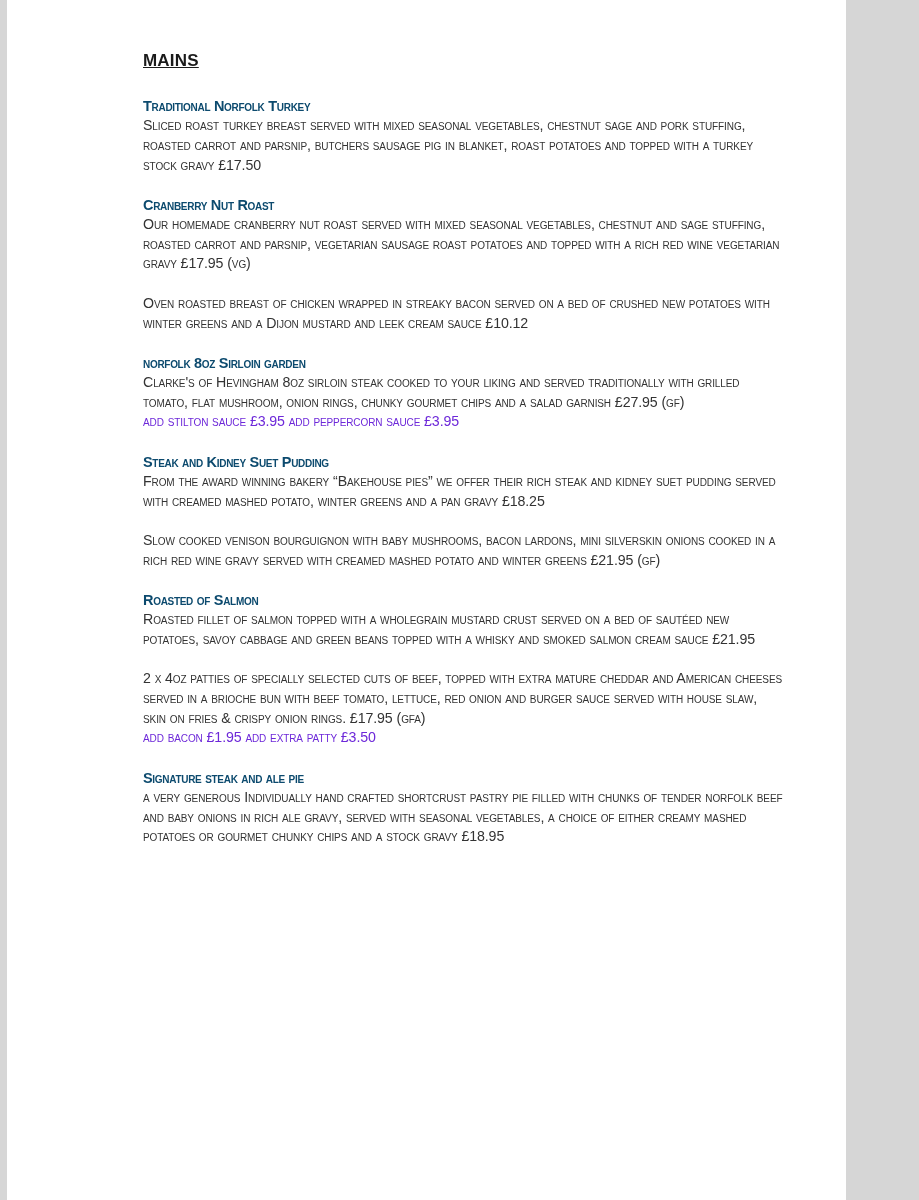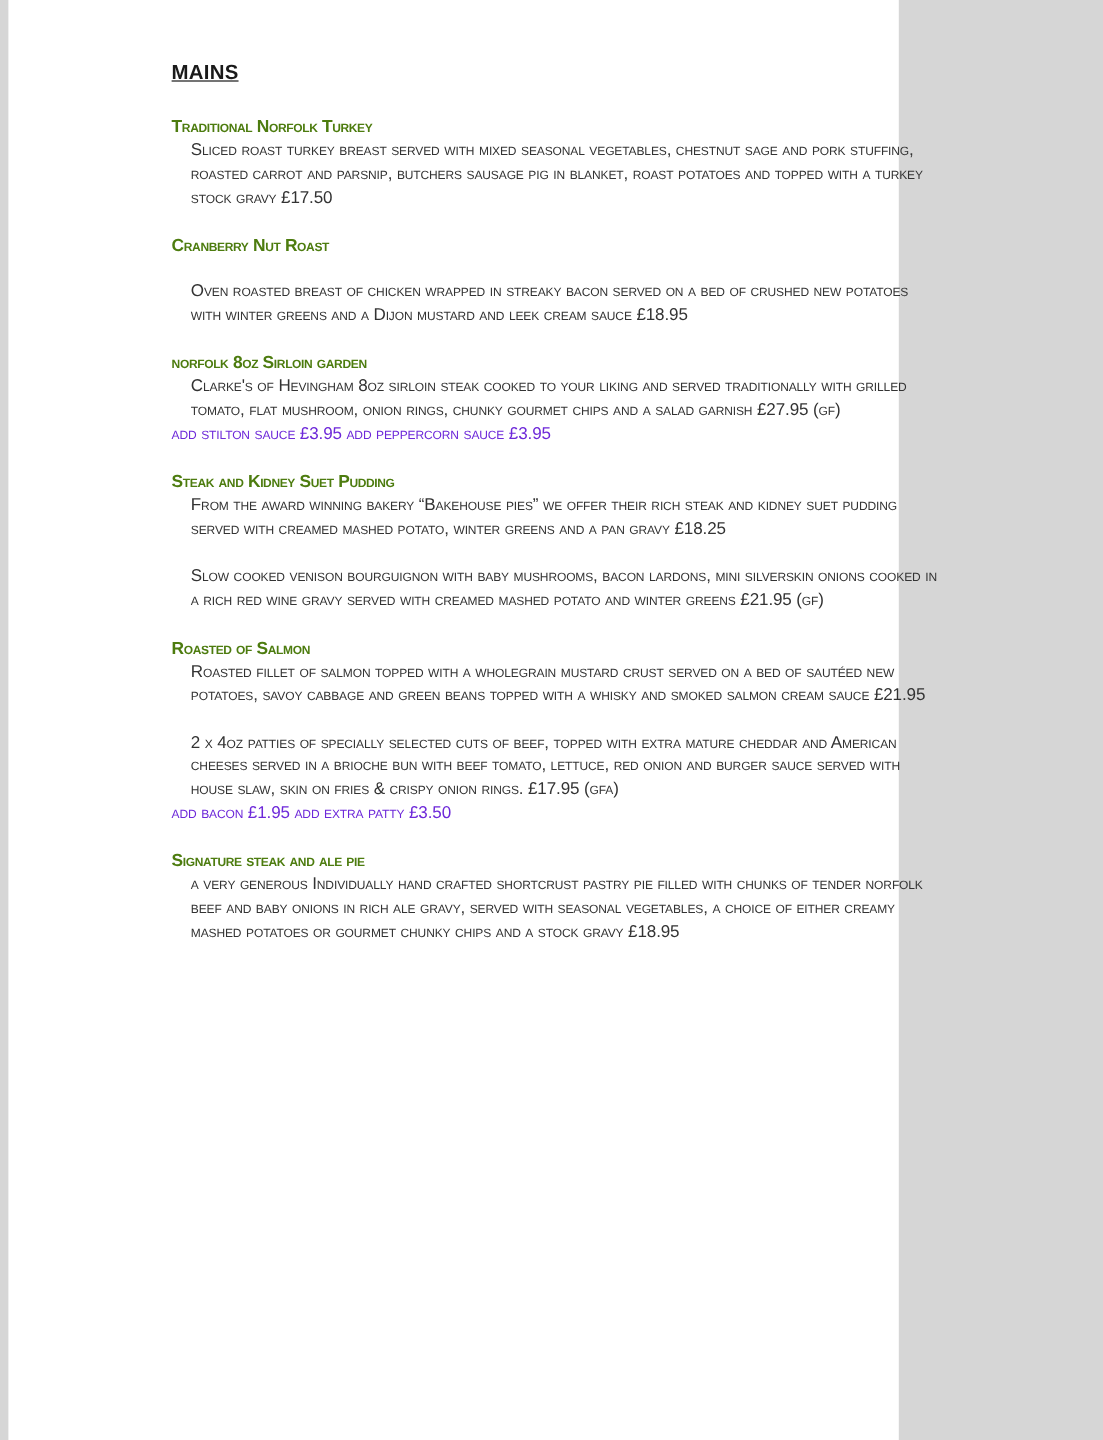--- a/index.html
+++ b/index.html
@@ -11,21 +11,21 @@
       height: 1200px;
       background: #d6d6d6;
       position: relative;
       overflow: hidden;
       font-family: "Liberation Sans", sans-serif;
     }
     .page {
       position: absolute;
       left: 7px;
       top: 0;
-      width: 742px;
+      width: 839px;
       height: 1200px;
       background: #ffffff;
     }
     .content {
       position: absolute;
       left: 136px;
       top: 50px;
       width: 640px;
     }
     .section-title {
@@ -37,31 +37,30 @@
       letter-spacing: 0.2px;
       line-height: 22px;
     }
     .item {
       margin-bottom: 19.5px;
     }
     .item-name {
       font-size: 14.5px;
       font-weight: bold;
       font-variant: small-caps;
-      color: #4d7c0f;
+      color: #0c4a6e;
       line-height: 20px;
       letter-spacing: -0.3px;
     }
     .item-desc {
       font-size: 14.2px;
       font-variant: small-caps;
       color: #333;
       line-height: 19.8px;
       letter-spacing: -0.1px;
-      margin-left: 16px;
     }
     .item-extra {
       font-size: 14.2px;
       font-variant: small-caps;
       color: #6d28d9;
       line-height: 19.8px;
       letter-spacing: -0.1px;
     }
   </style>
 </head>
@@ -71,24 +70,25 @@
   <div class="content">
     <div class="section-title">MAINS</div>
 
     <div class="item">
       <div class="item-name">Traditional Norfolk Turkey</div>
       <div class="item-desc">Sliced roast turkey breast served with mixed seasonal vegetables, chestnut sage and pork stuffing, roasted carrot and parsnip, butchers sausage pig in blanket, roast potatoes and topped with a turkey stock gravy £17.50</div>
     </div>
 
     <div class="item">
       <div class="item-name">Cranberry Nut Roast</div>
+      <div class="item-desc">Our homemade cranberry nut roast served with mixed seasonal vegetables, chestnut and sage stuffing, roasted carrot and parsnip, vegetarian sausage roast potatoes and topped with a rich red wine vegetarian gravy £17.95 (vg)</div>
     </div>
 
     <div class="item">
-      <div class="item-desc">Oven roasted breast of chicken wrapped in streaky bacon served on a bed of crushed new potatoes with winter greens and a Dijon mustard and leek cream sauce £18.95</div>
+      <div class="item-desc">Oven roasted breast of chicken wrapped in streaky bacon served on a bed of crushed new potatoes with winter greens and a Dijon mustard and leek cream sauce £10.12</div>
     </div>
 
     <div class="item">
       <div class="item-name">norfolk 8oz Sirloin garden</div>
       <div class="item-desc">Clarke's of Hevingham 8oz sirloin steak cooked to your liking and served traditionally with grilled tomato, flat mushroom, onion rings, chunky gourmet chips and a salad garnish £27.95 (gf)</div>
       <div class="item-extra">add stilton sauce £3.95 add peppercorn sauce £3.95</div>
     </div>
 
     <div class="item">
       <div class="item-name">Steak and Kidney Suet Pudding</div>

